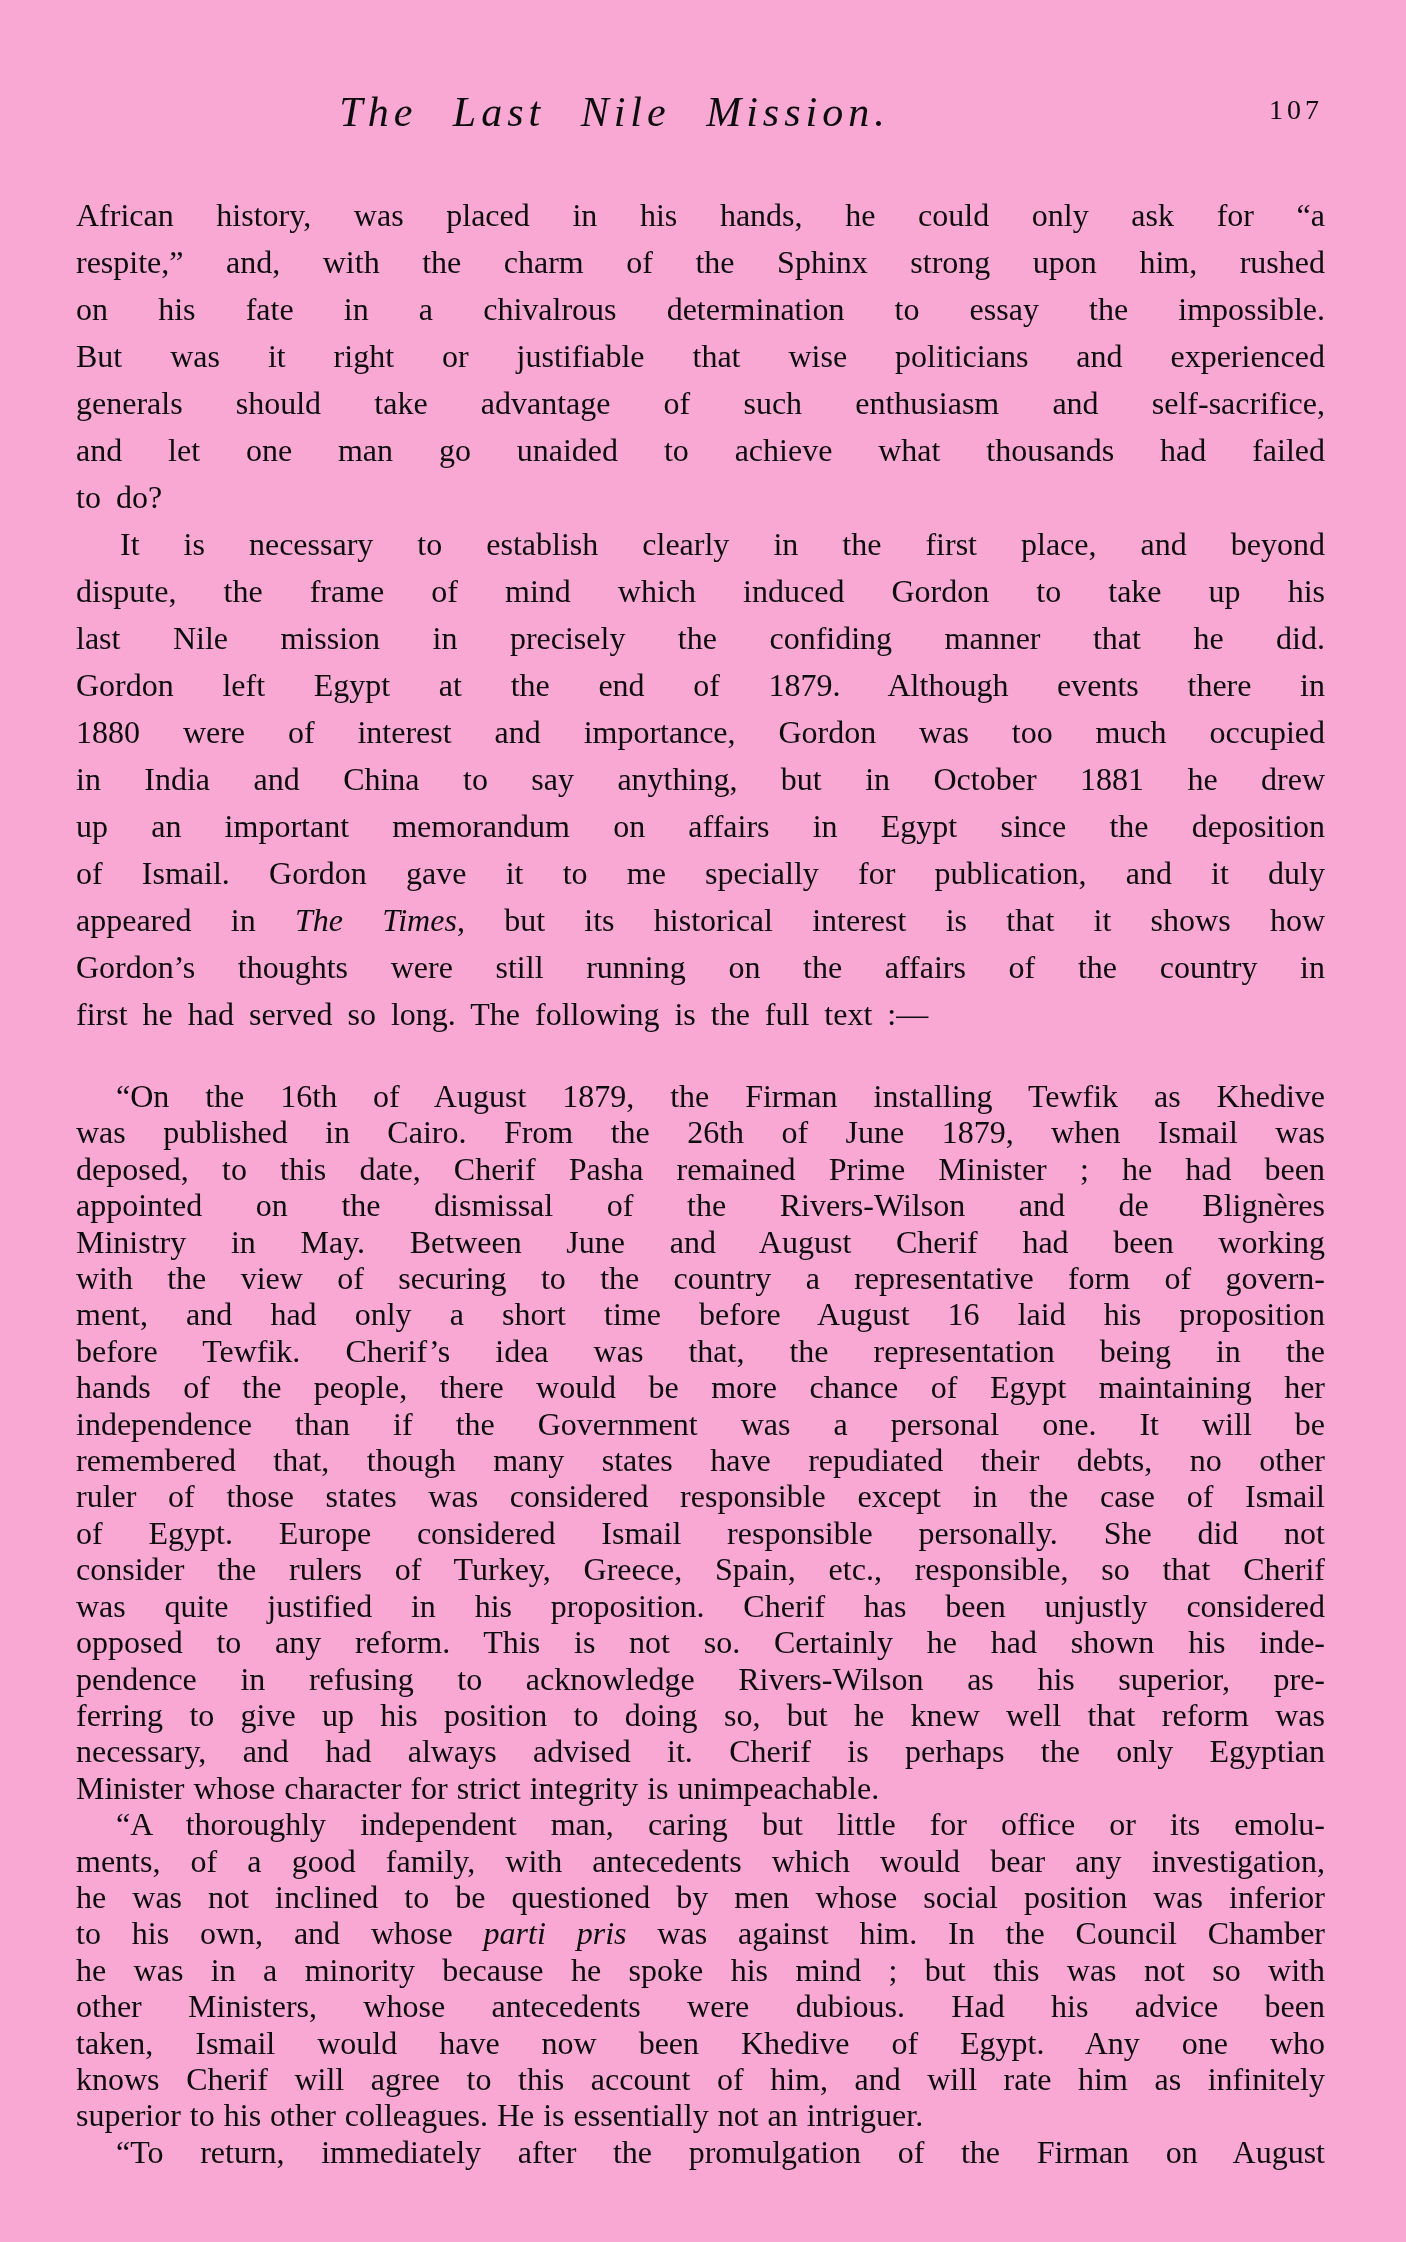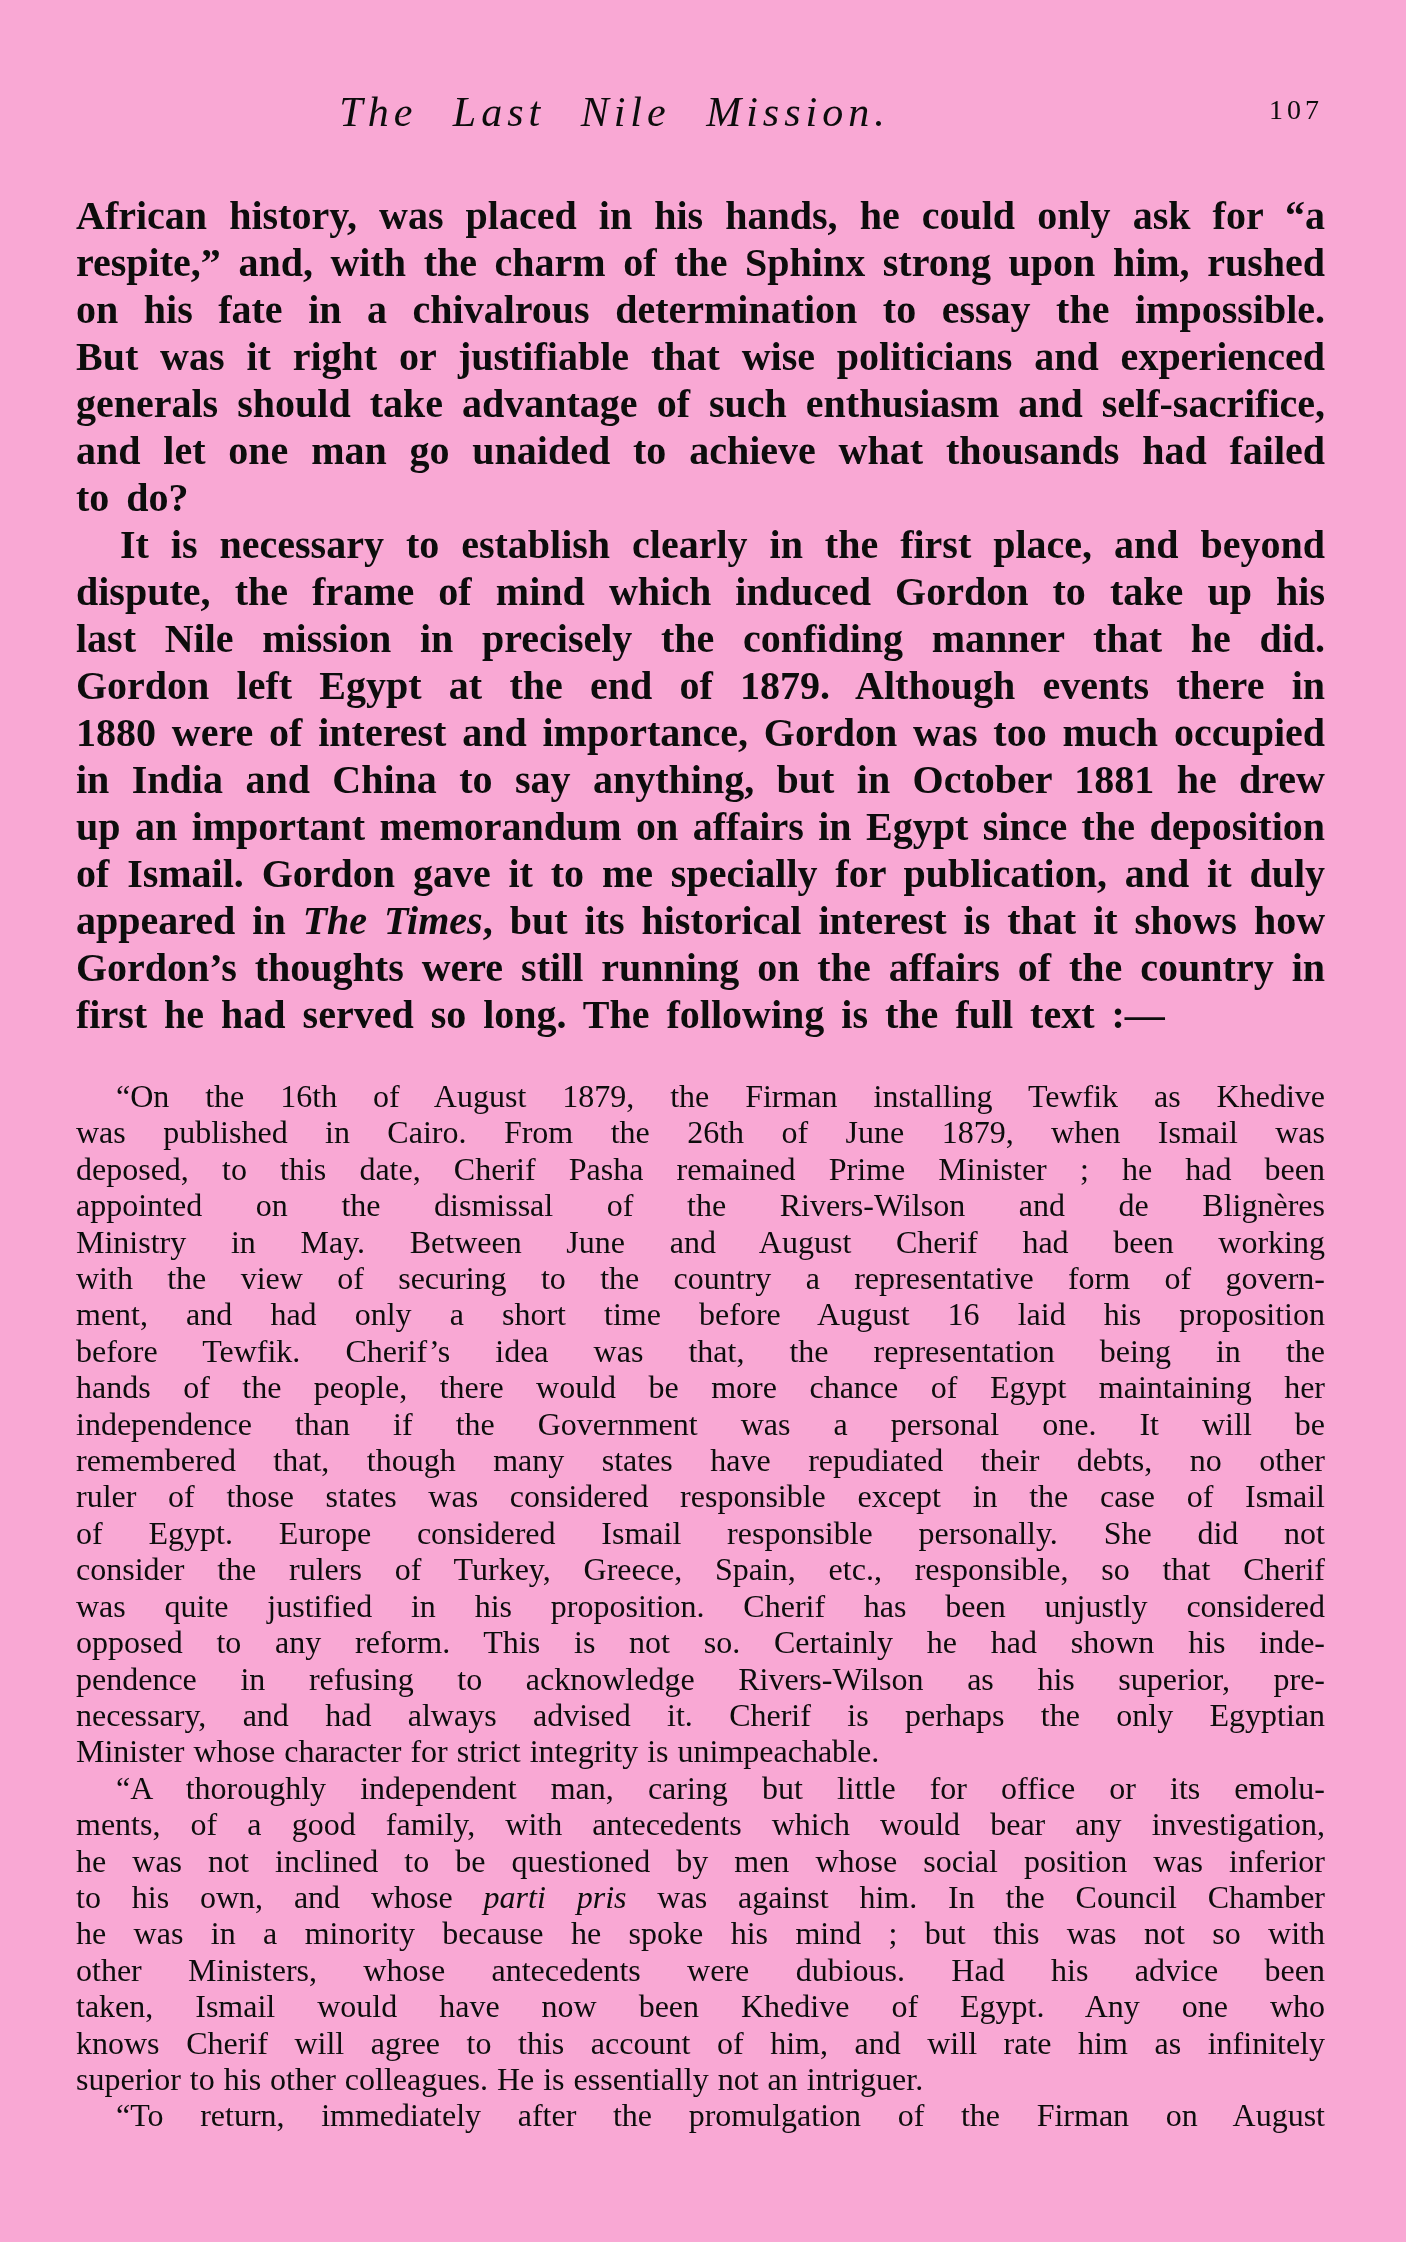--- a/index.html
+++ b/index.html
@@ -43,24 +43,23 @@
   .text-block { margin-top: 54px; }
   .para { margin: 0; }
   .line {
     text-align: justify;
     text-align-last: justify;
     -moz-text-align-last: justify;
     white-space: normal;
   }
   .line.no-just { text-align-last: left; -moz-text-align-last: left; }
   .body-para .line {
-    font-size: 40px;
+    font-size: 32px;
     line-height: 47px;
     word-spacing: 2px;
-    font-weight: bold;
   }
   .body-para .line.no-just { word-spacing: 7px; }
   .body-para .line.indent { text-indent: 44px; }
   .quote-para .line {
     font-size: 32px;
     line-height: 36.4px;
     word-spacing: 1px;
   }
   .quote-para .line.indent { text-indent: 40px; }
   .quote-block { margin-top: 40px; }
@@ -110,20 +109,21 @@
         <div class="line"><span>before Tewfik.  Cherif’s idea was that, the representation being in the</span></div>
         <div class="line"><span>hands of the people, there would be more chance of Egypt maintaining her</span></div>
         <div class="line"><span>independence than if the Government was a personal one.  It will be</span></div>
         <div class="line"><span>remembered that, though many states have repudiated their debts, no other</span></div>
         <div class="line"><span>ruler of those states was considered responsible except in the case of Ismail</span></div>
         <div class="line"><span>of Egypt.  Europe considered Ismail responsible personally.  She did not</span></div>
         <div class="line"><span>consider the rulers of Turkey, Greece, Spain, etc., responsible, so that Cherif</span></div>
         <div class="line"><span>was quite justified in his proposition.  Cherif has been unjustly considered</span></div>
         <div class="line"><span>opposed to any reform.  This is not so.  Certainly he had shown his inde-</span></div>
         <div class="line"><span>pendence in refusing to acknowledge Rivers-Wilson as his superior, pre-</span></div>
+        <div class="line"><span>ferring to give up his position to doing so, but he knew well that reform was</span></div>
         <div class="line"><span>necessary, and had always advised it.  Cherif is perhaps the only Egyptian</span></div>
         <div class="line no-just"><span>Minister whose character for strict integrity is unimpeachable.</span></div>
       </div>
       <div class="para quote-para">
         <div class="line indent"><span>“A thoroughly independent man, caring but little for office or its emolu-</span></div>
         <div class="line"><span>ments, of a good family, with antecedents which would bear any investigation,</span></div>
         <div class="line"><span>he was not inclined to be questioned by men whose social position was inferior</span></div>
         <div class="line"><span>to his own, and whose </span><i>parti pris</i><span> was against him.  In the Council Chamber</span></div>
         <div class="line"><span>he was in a minority because he spoke his mind ; but this was not so with</span></div>
         <div class="line"><span>other Ministers, whose antecedents were dubious.  Had his advice been</span></div>

